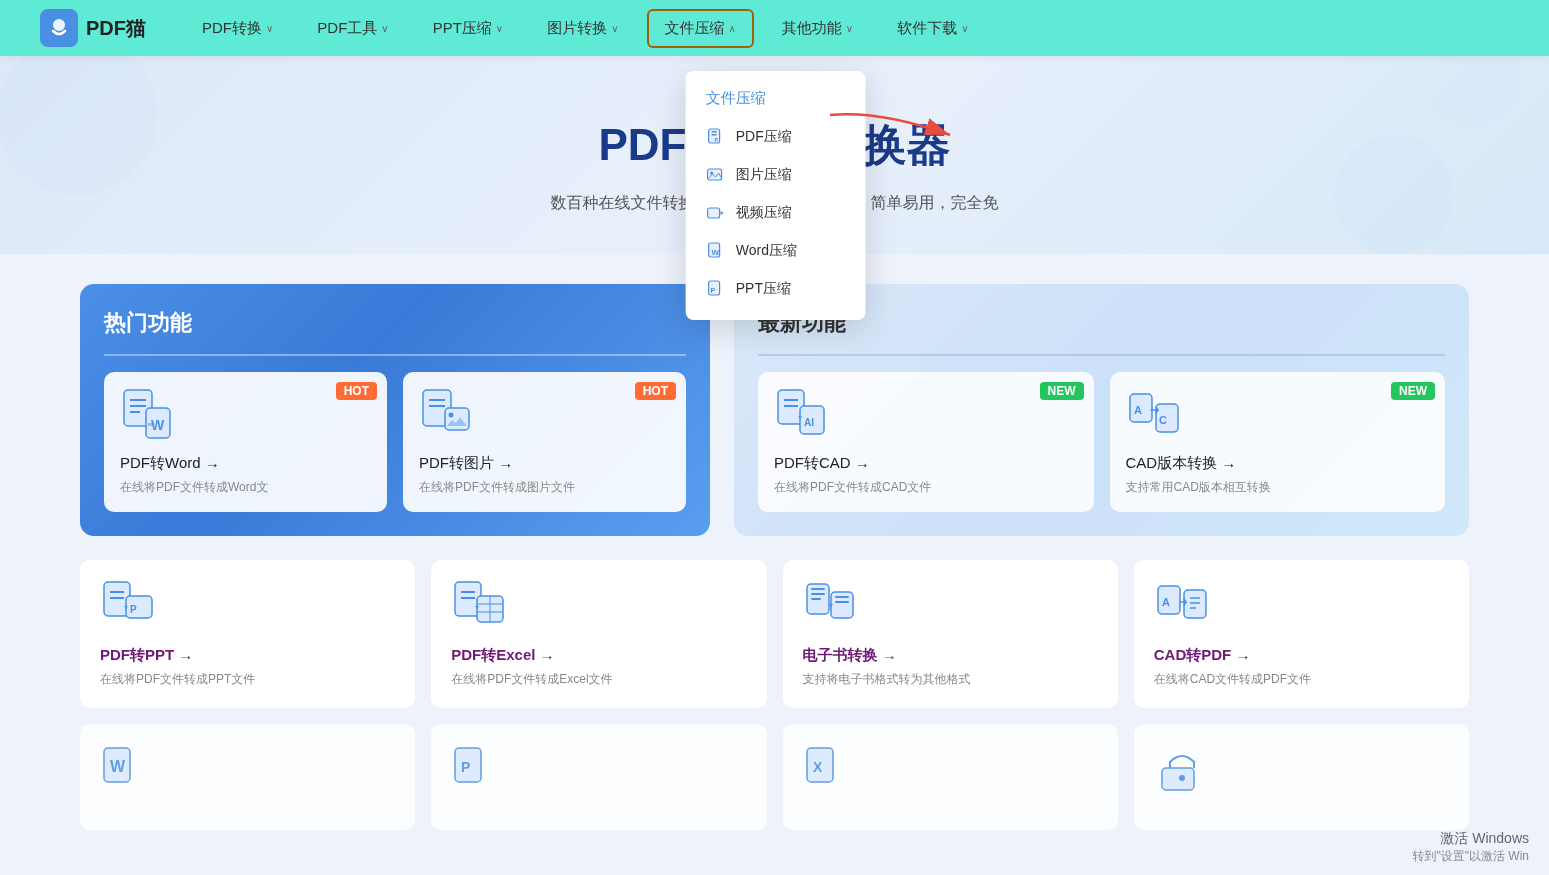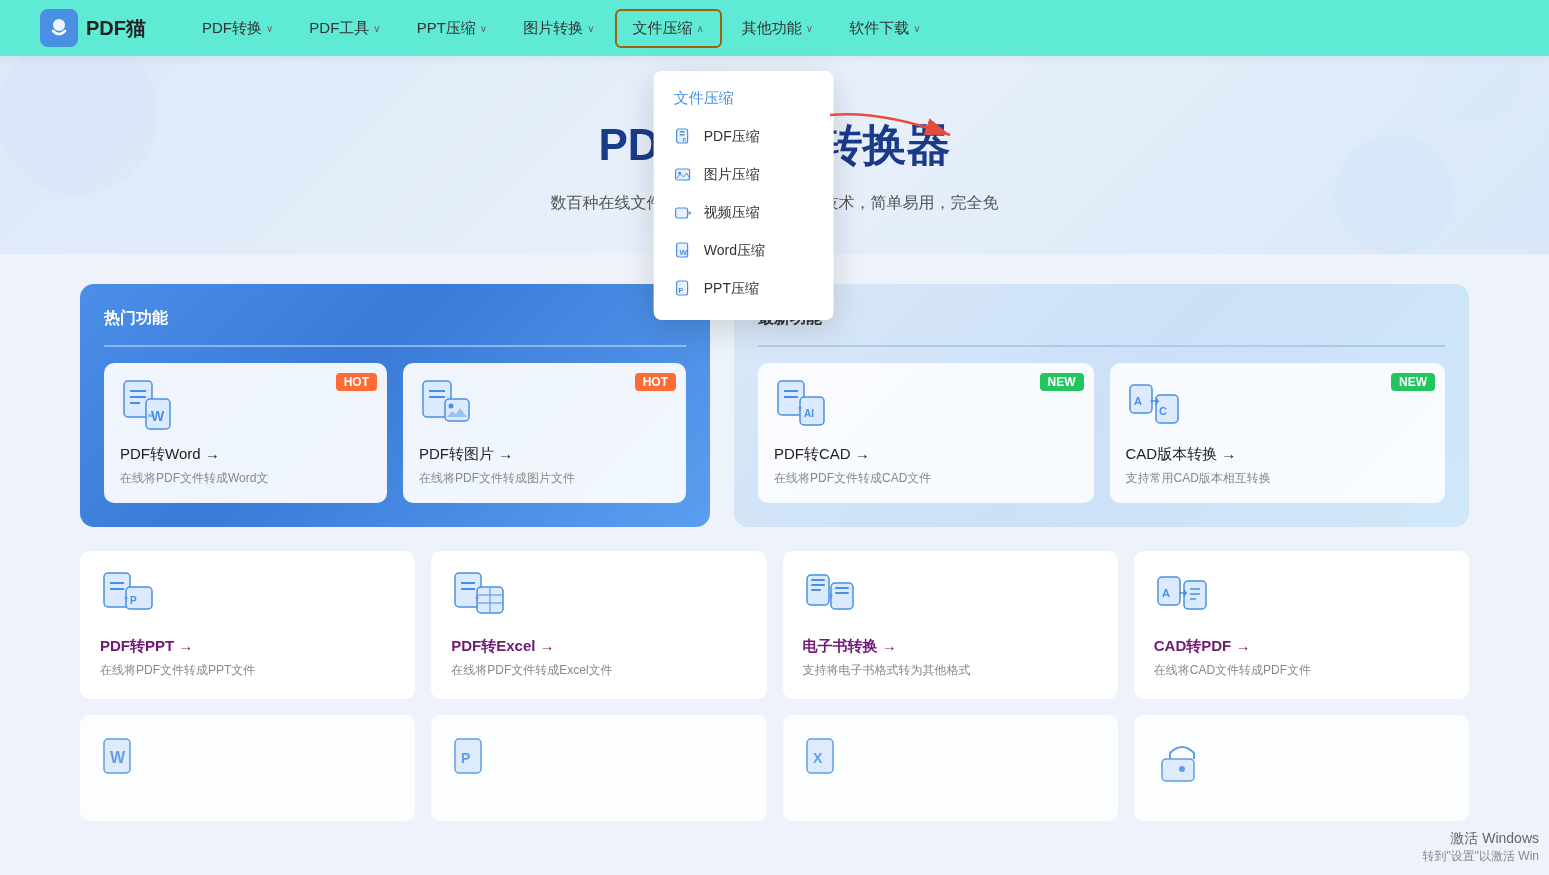--- a/index.html
+++ b/index.html
@@ -32,21 +32,21 @@
       justify-content: center;
     }
     .logo-text {
       font-size: 20px;
       font-weight: bold;
       color: #222;
     }
     .nav {
       display: flex;
       align-items: center;
-      gap: 4px;
+      gap: 12px;
       flex: 1;
     }
     .nav-item {
       padding: 8px 16px;
       font-size: 15px;
       color: #333;
       cursor: pointer;
       display: flex;
       align-items: center;
       gap: 4px;
@@ -133,21 +133,21 @@
     
     .hot-section {
       background: linear-gradient(135deg, #4a8fe8 0%, #3a7ad8 40%, #5a9ef0 100%);
       border-radius: 14px;
       padding: 24px;
       flex: 0 0 630px;
       position: relative;
       overflow: hidden;
     }
     .section-label {
-      font-size: 16px;
+      font-size: 22px;
       font-weight: bold;
       color: #fff;
       margin-bottom: 16px;
     }
     .section-divider {
       height: 2px;
       background: rgba(255,255,255,0.4);
       margin-bottom: 16px;
     }
     .hot-cards {
@@ -238,21 +238,21 @@
     }
     .grid-card-desc {
       font-size: 12px;
       color: #888;
     }
 
     
     .win-activate {
       position: fixed;
       bottom: 10px;
-      right: 10px;
+      right: 20px;
       text-align: right;
       z-index: 9999;
     }
     .win-activate-line1 {
       font-size: 14px;
       color: #666;
     }
     .win-activate-line2 {
       font-size: 12px;
       color: #888;

